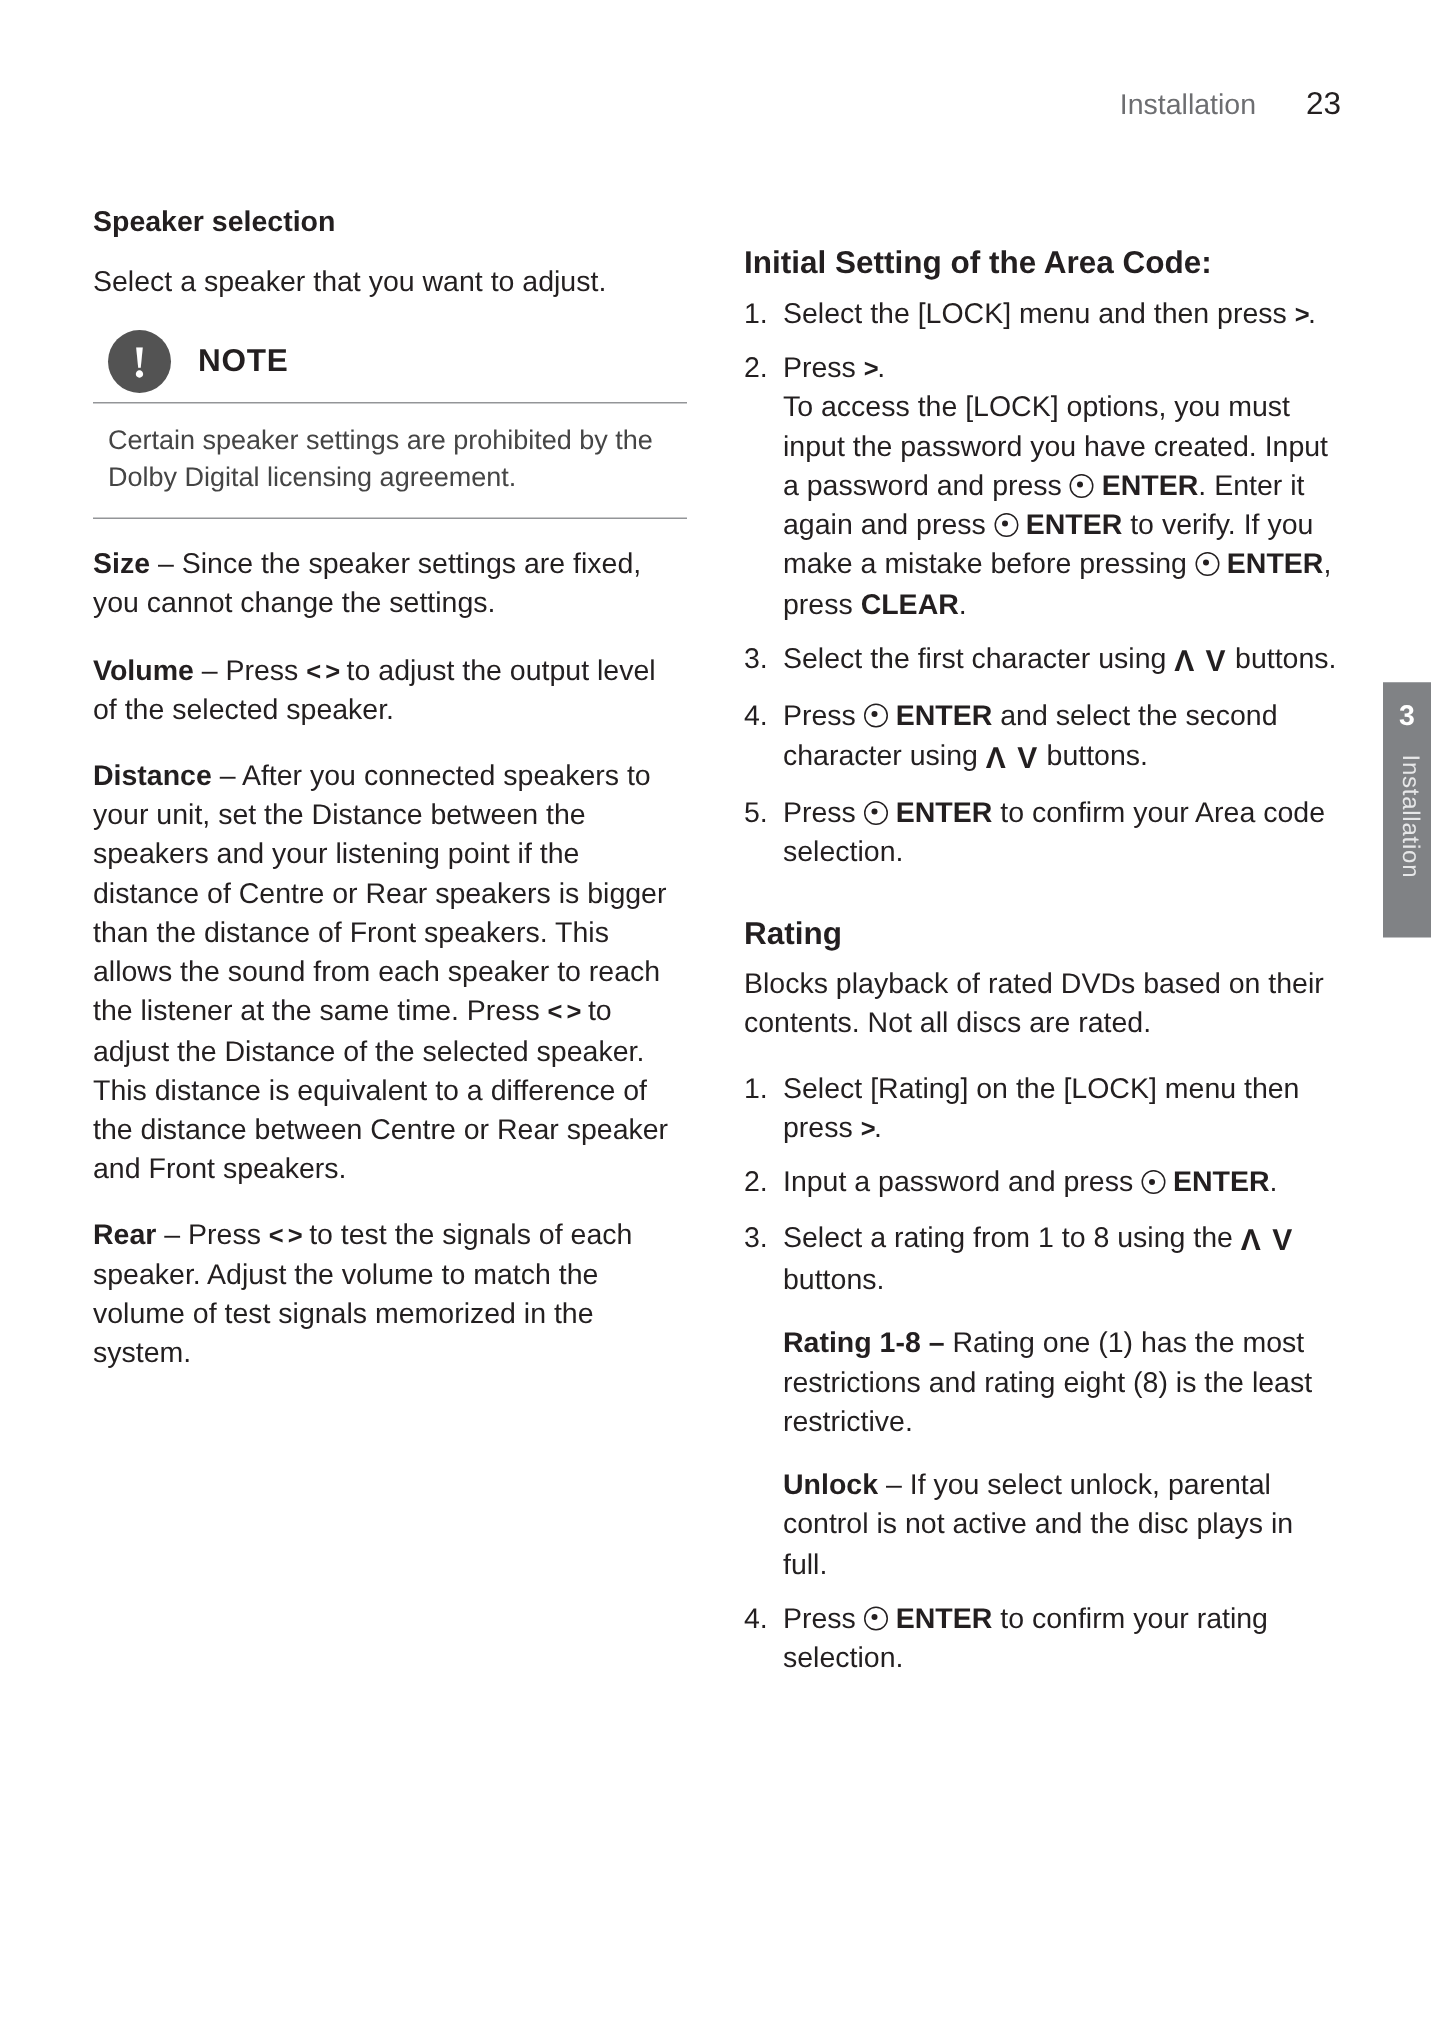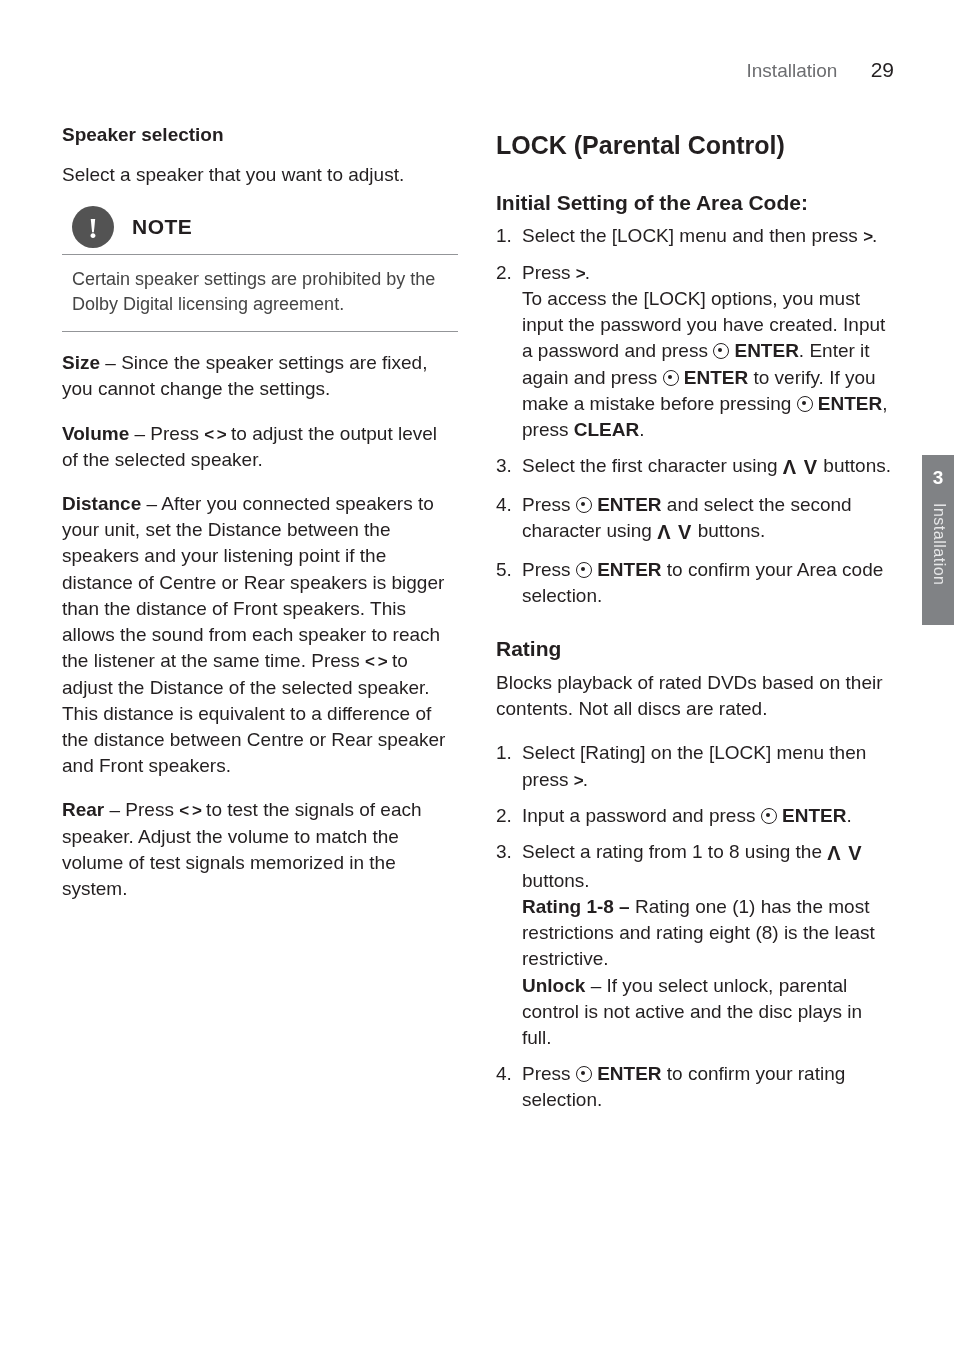--- a/index.html
+++ b/index.html
@@ -42,21 +42,21 @@
   }
   .side-tab .lbl {
     writing-mode: vertical-rl;
     font-size: 16px;
     color: #e6e7e8;
     padding: 8px 6px;
     letter-spacing: 0.5px;
   }
   .page {
     position: absolute;
-    top: 122px;
+    top: 136px;
     left: 62px;
     width: 830px;
     display: flex;
     gap: 38px;
   }
   .col { width: 396px; }
   h1 {
     font-size: 25px;
     font-weight: 700;
     margin-bottom: 24px;
@@ -106,21 +106,21 @@
   ol { list-style: none; }
   ol li {
     display: flex;
     margin-bottom: 10px;
   }
   ol li .ln {
     min-width: 26px;
     flex-shrink: 0;
   }
   ol li .lc { flex: 1; }
-  .indent { margin-top: 0; }
+  .indent { margin-top: 16px; }
   .b { font-weight: 700; }
   .icon-enter {
     display: inline-block;
     width: 16px; height: 16px;
     border: 1.8px solid #231f20;
     border-radius: 50%;
     position: relative;
     vertical-align: -2px;
   }
   .icon-enter::after {
@@ -144,21 +144,21 @@
     font-size: 20px;
     letter-spacing: 1px;
     vertical-align: -2px;
   }
 </style>
 </head>
 <body>
 
 <div class="header">
   <span class="title">Installation</span>
-  <span class="num">29</span>
+  <span class="num">23</span>
 </div>
 
 <div class="side-tab">
   <span class="n">3</span>
   <span class="lbl">Installation</span>
 </div>
 
 <div class="page">
 
   <div class="col">
@@ -184,21 +184,20 @@
     <p>
       <span class="b">Distance</span><span> – After you connected speakers to your unit, set the Distance between the speakers and your listening point if the distance of Centre or Rear speakers is bigger than the distance of Front speakers. This allows the sound from each speaker to reach the listener at the same time. Press </span><span class="sym">&lt; &gt;</span><span> to adjust the Distance of the selected speaker. This distance is equivalent to a difference of the distance between Centre or Rear speaker and Front speakers.</span>
     </p>
 
     <p>
       <span class="b">Rear</span><span> – Press </span><span class="sym">&lt; &gt;</span><span> to test the signals of each speaker. Adjust the volume to match the volume of test signals memorized in the system.</span>
     </p>
   </div>
 
   <div class="col">
-    <h1>LOCK (Parental Control)</h1>
 
     <h2>Initial Setting of the Area Code:</h2>
 
     <ol>
       <li>
         <span class="ln">1.</span>
         <span class="lc"><span>Select the [LOCK] menu and then press </span><span class="sym">&gt;</span>.</span>
       </li>
       <li>
         <span class="ln">2.</span>

